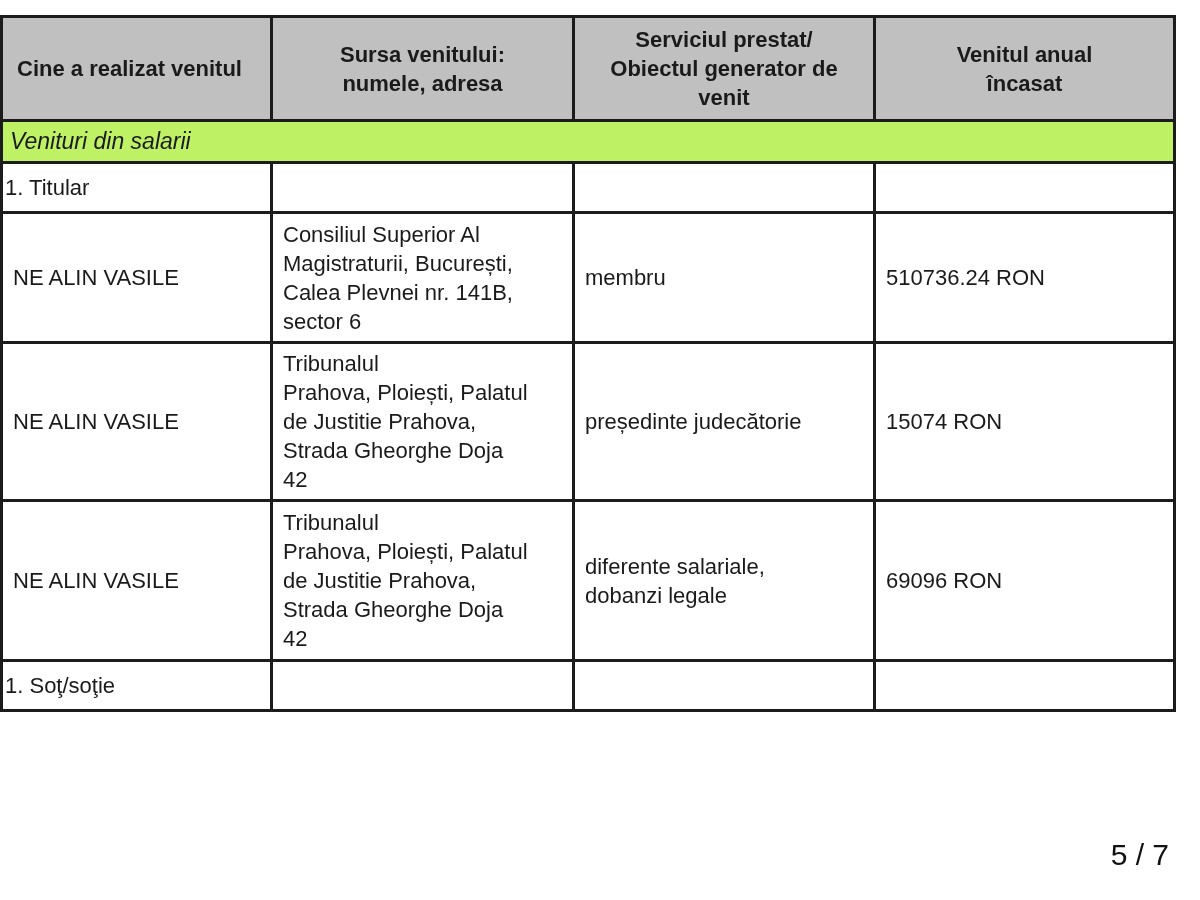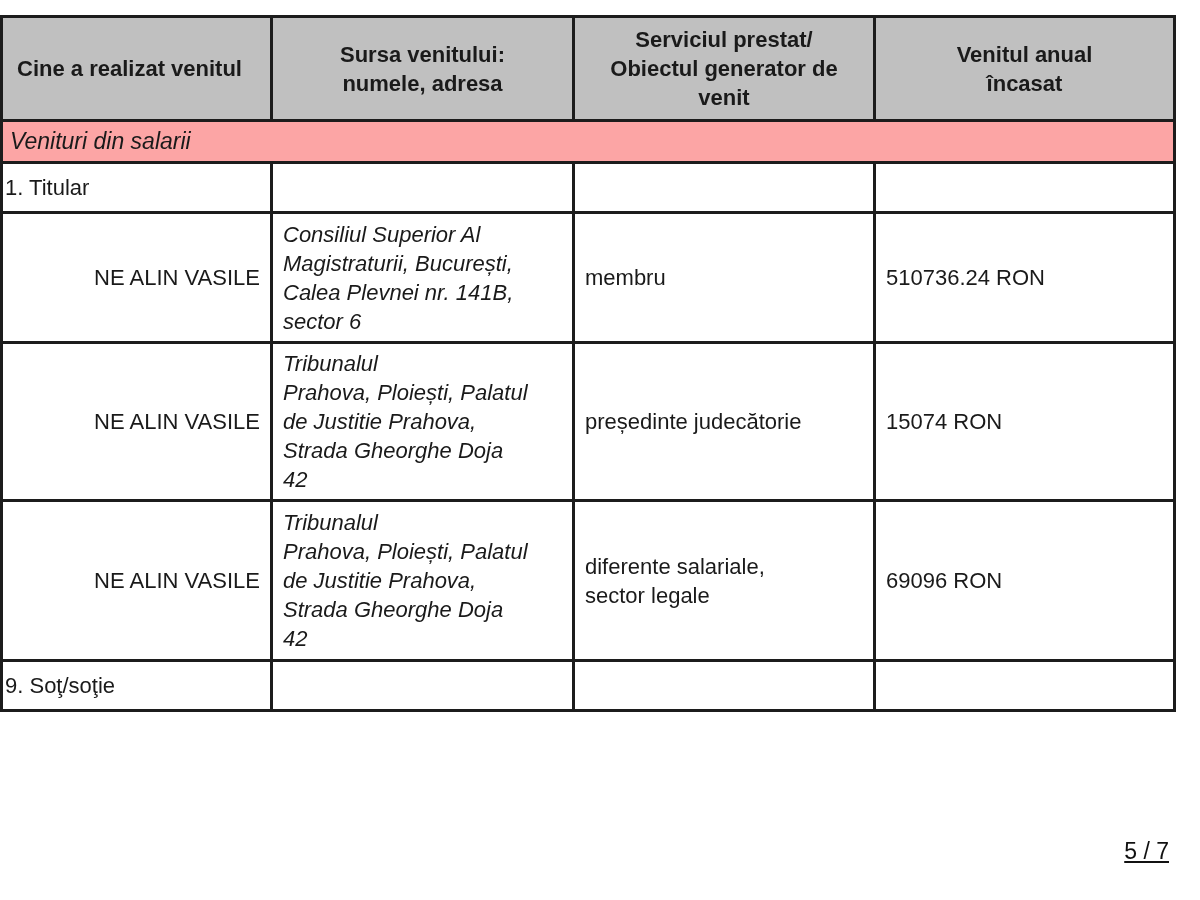--- a/index.html
+++ b/index.html
@@ -41,38 +41,37 @@
   th.th-who {
     text-align: left;
     padding: 0;
   }
   th.th-who .clip-left {
     display: inline-block;
     white-space: nowrap;
     margin-left: -14px;
   }
   tr.section td {
-    background: #fca5a5;
+    background: #bef264;
     font-style: italic;
     font-size: 23px;
     padding: 0 0 0 7px;
   }
   tr.group td.label-cell { padding-left: 2px; }
-  td.cell-who   { padding-left: 2px;  white-space: pre-line; text-align: right; }
-  td.cell-src   { padding-left: 11px; white-space: pre-line; font-style: italic; }
+  td.cell-who   { padding-left: 2px;  white-space: pre-line; }
+  td.cell-src   { padding-left: 11px; white-space: pre-line; }
   td.cell-svc   { padding-left: 10px; white-space: pre-line; }
   td.cell-amt   { padding-left: 10px; white-space: nowrap; margin-top: 20px; }
   .pageno {
     position: absolute;
     top: 838px; left: 0;
     width: 1169px;
     text-align: right;
-    font-size: 23px;
+    font-size: 30px;
     color: #111;
-    text-decoration: underline;
   }
 </style>
 </head>
 <body>
 
 <div class="page">
 
   <table class="decl">
     <colgroup>
       <col style="width:270px">
@@ -126,26 +125,26 @@
       </tr>
 
       <tr style="height:160px">
         <td class="cell-who">NE ALIN VASILE</td>
         <td class="cell-src">Tribunalul
 Prahova, Ploiești, Palatul
 de Justitie Prahova,
 Strada Gheorghe Doja
 42</td>
         <td class="cell-svc">diferente salariale,
-sector legale</td>
+dobanzi legale</td>
         <td class="cell-amt">69096 RON</td>
       </tr>
 
       <tr class="group" style="height:50px">
-        <td class="label-cell">9. Soţ/soţie</td>
+        <td class="label-cell">1. Soţ/soţie</td>
         <td></td>
         <td></td>
         <td></td>
       </tr>
 
     </tbody>
   </table>
 
   <div class="pageno">5 / 7</div>
 

